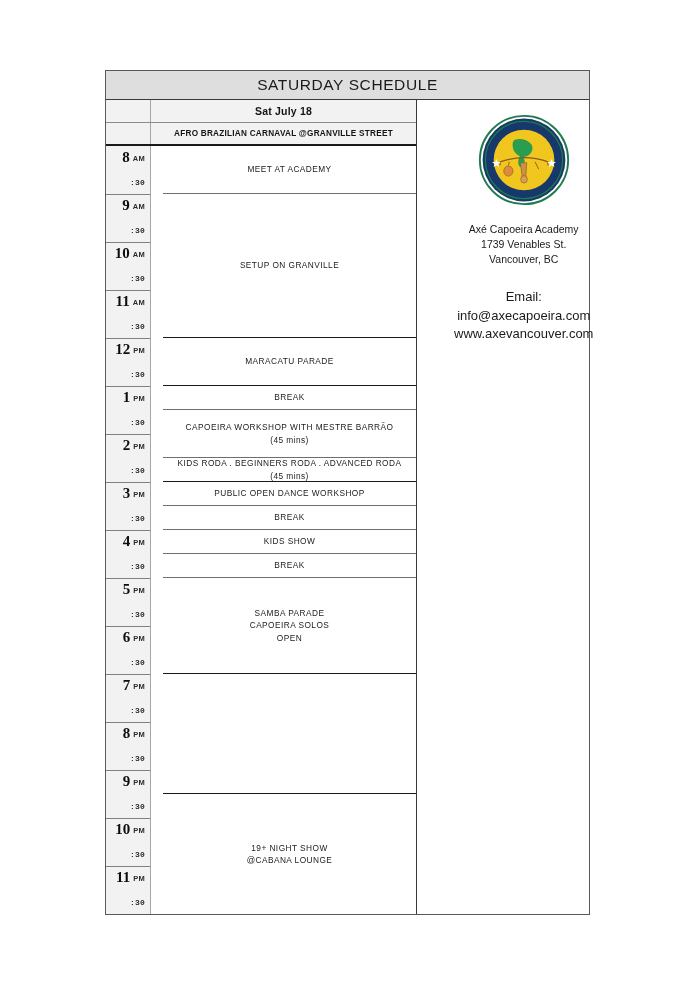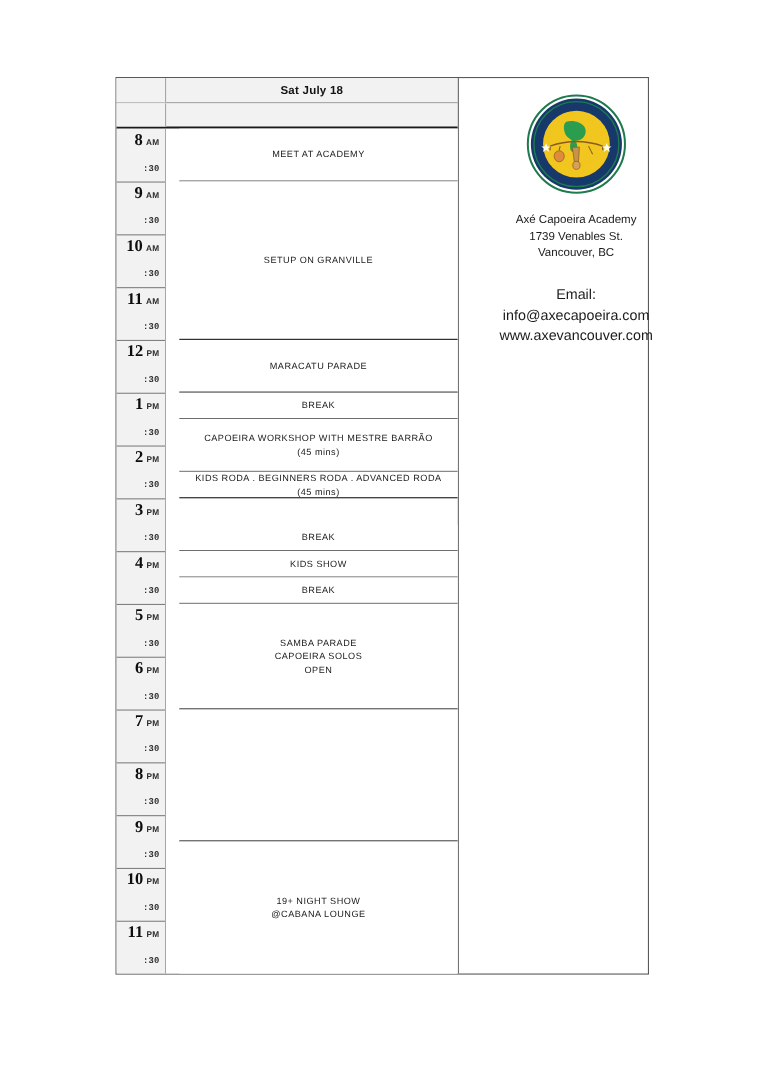--- a/index.html
+++ b/index.html
@@ -192,32 +192,36 @@
     font-size: 13px;
     line-height: 1.45;
     color: #1a1a1a;
   }
 </style>
 </head>
 <body>
 
 <div id="schedule-frame">
 
+  <div class="title-bar">
+    <span class="title-text">SATURDAY SCHEDULE</span>
+  </div>
 
   <div class="body-row">
 
     <div class="left-pane">
 
       <div class="day-head">
         <div class="head-gutter"></div>
         <div class="head-cell date">Sat July 18</div>
       </div>
 
       <div class="day-head second">
         <div class="head-gutter"></div>
+        <div class="head-cell sub">AFRO BRAZILIAN CARNAVAL @GRANVILLE STREET</div>
       </div>
 
       <div class="grid-wrap">
         <div class="time-col" id="time-col">
             <div class="slot hour first">
               <span class="hr">8</span>
               <span class="mer">AM</span>
             </div>
             <div class="slot">
               <span class="half">:30</span>
@@ -339,20 +343,23 @@
               <div class="evt-text">SETUP ON GRANVILLE</div>
             </div>
             <div class="evt" style="top: 240px; height: 24px;">
               <div class="evt-text">BREAK</div>
             </div>
             <div class="evt" style="top: 264px; height: 48px;">
               <div class="evt-text">CAPOEIRA WORKSHOP WITH MESTRE BARRÃO<span class="sub">(45 mins)</span></div>
             </div>
             <div class="evt thick" style="top: 312px; height: 24px;">
               <div class="evt-text">KIDS RODA . BEGINNERS RODA . ADVANCED RODA<span class="sub">(45 mins)</span></div>
+            </div>
+            <div class="evt" style="top: 336px; height: 24px;">
+              <div class="evt-text">PUBLIC OPEN DANCE WORKSHOP</div>
             </div>
             <div class="evt" style="top: 360px; height: 24px;">
               <div class="evt-text">BREAK</div>
             </div>
             <div class="evt" style="top: 384px; height: 24px;">
               <div class="evt-text">KIDS SHOW</div>
             </div>
             <div class="evt" style="top: 408px; height: 24px;">
               <div class="evt-text">BREAK</div>
             </div>

